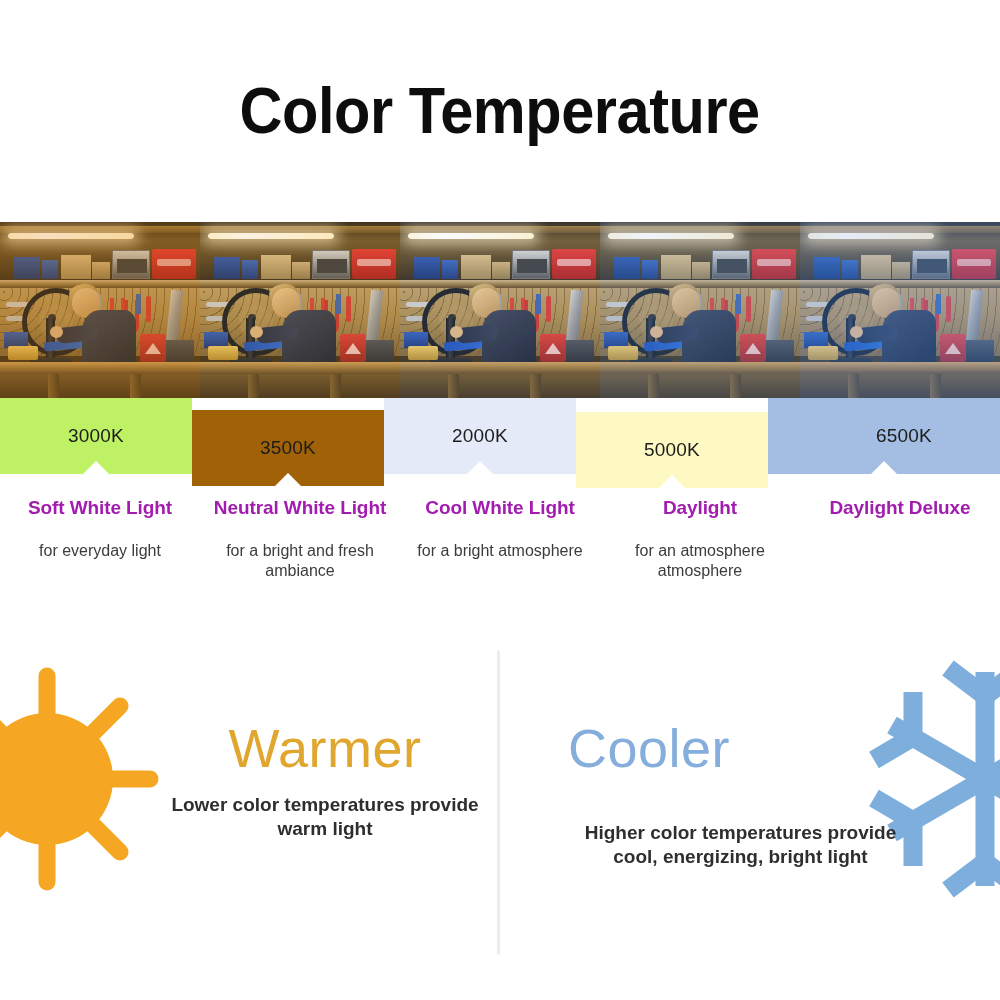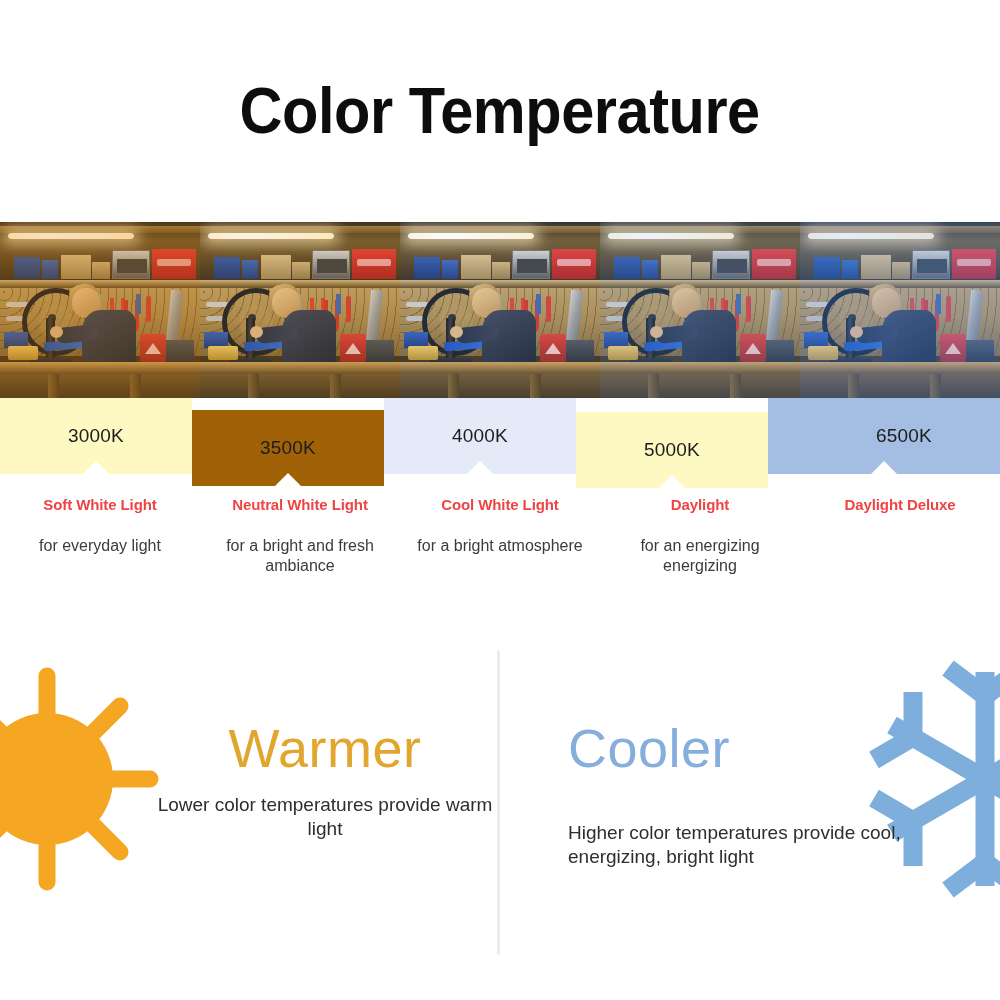--- a/index.html
+++ b/index.html
@@ -222,22 +222,22 @@
     position: absolute;
     left: 0; top: 482px; width: 1000px; height: 160px;
     display: flex;
   }
   .desc-col {
     width: 200px;
     display: flex; flex-direction: column; align-items: center;
     padding: 0 10px; box-sizing: border-box;
   }
   .desc-title {
-    font-size: 15px; font-weight: 700; line-height: 1.22;
-    text-align: center; color: #ef4444;
+    font-size: 19px; font-weight: 700; line-height: 1.22;
+    text-align: center; color: #a21caf;
     margin-top: 14px;
     letter-spacing: -0.1px;
   }
   .desc-sub {
     font-size: 16px; font-weight: 400; line-height: 1.25;
     text-align: center; color: #3c3c3c;
     margin-top: 22px;
   }
 
   
@@ -262,25 +262,25 @@
     left: 568px; top: 78px; width: 345px;
     text-align: left;
   }
   .big-word {
     font-size: 54px; font-weight: 400; line-height: 1.05;
     letter-spacing: 0.5px;
   }
   .warm-word { color: #e0a62e; }
   .cool-word { color: #85aedc; }
   .small-copy {
-    font-size: 19px; font-weight: 400; line-height: 1.3;
+    font-size: 19px; font-weight: 700; line-height: 1.3;
     color: #2e2e2e; margin-top: 16px;
   }
   .warm-copy { text-align: center; }
-  .cool-copy { text-align: left; margin-top: 44px; }
+  .cool-copy { text-align: center; margin-top: 44px; }
 
   .sun-wrap { position: absolute; left: -78px; top: 12px; width: 250px; height: 250px; }
   .snow-wrap { position: absolute; left: 860px; top: 12px; width: 250px; height: 250px; }
 </style>
 </head>
 <body>
 
 <div class="title-area">
   <div class="page-title">Color Temperature</div>
 </div>
@@ -517,30 +517,30 @@
         <div class="sc bench-face"></div>
       <div class="sc bench-leg1"></div>
         <div class="sc bench-leg2"></div>
       <div class="tint" style="background:rgba(60,140,245,0.34);mix-blend-mode:screen;"></div>
       <div class="tint" style="background:rgba(135,170,220,0.22);mix-blend-mode:multiply;"></div>
     </div>
   </div>
 </div>
 
 <div class="swatch-band">
-  <div class="swatch" style="background:#fef9c3;">
+  <div class="swatch" style="background:#bef264;">
     <span class="swatch-label">3000K</span>
     <span class="swatch-notch"></span>
   </div>
   <div class="swatch" style="background:#a16207;margin-top:12px;">
     <span class="swatch-label">3500K</span>
     <span class="swatch-notch"></span>
   </div>
   <div class="swatch" style="background:#e4eaf7;">
-    <span class="swatch-label">4000K</span>
+    <span class="swatch-label">2000K</span>
     <span class="swatch-notch"></span>
   </div>
   <div class="swatch" style="background:#fef9c3;margin-top:14px;">
     <span class="swatch-label">5000K</span>
     <span class="swatch-notch"></span>
   </div>
   <div class="swatch" style="background:#a3bee2;padding-left:40px;">
     <span class="swatch-label">6500K</span>
     <span class="swatch-notch"></span>
   </div>
@@ -554,21 +554,21 @@
   <div class="desc-col">
     <div class="desc-title">Neutral White Light</div>
     <div class="desc-sub">for a bright and fresh ambiance</div>
   </div>
   <div class="desc-col">
     <div class="desc-title">Cool White Light</div>
     <div class="desc-sub">for a bright atmosphere</div>
   </div>
   <div class="desc-col">
     <div class="desc-title">Daylight</div>
-    <div class="desc-sub">for an energizing energizing</div>
+    <div class="desc-sub">for an atmosphere atmosphere</div>
   </div>
   <div class="desc-col">
     <div class="desc-title">Daylight Deluxe</div>
   </div>
 </div>
 
 <div class="bottom">
 
   <div class="divider"></div>
 

